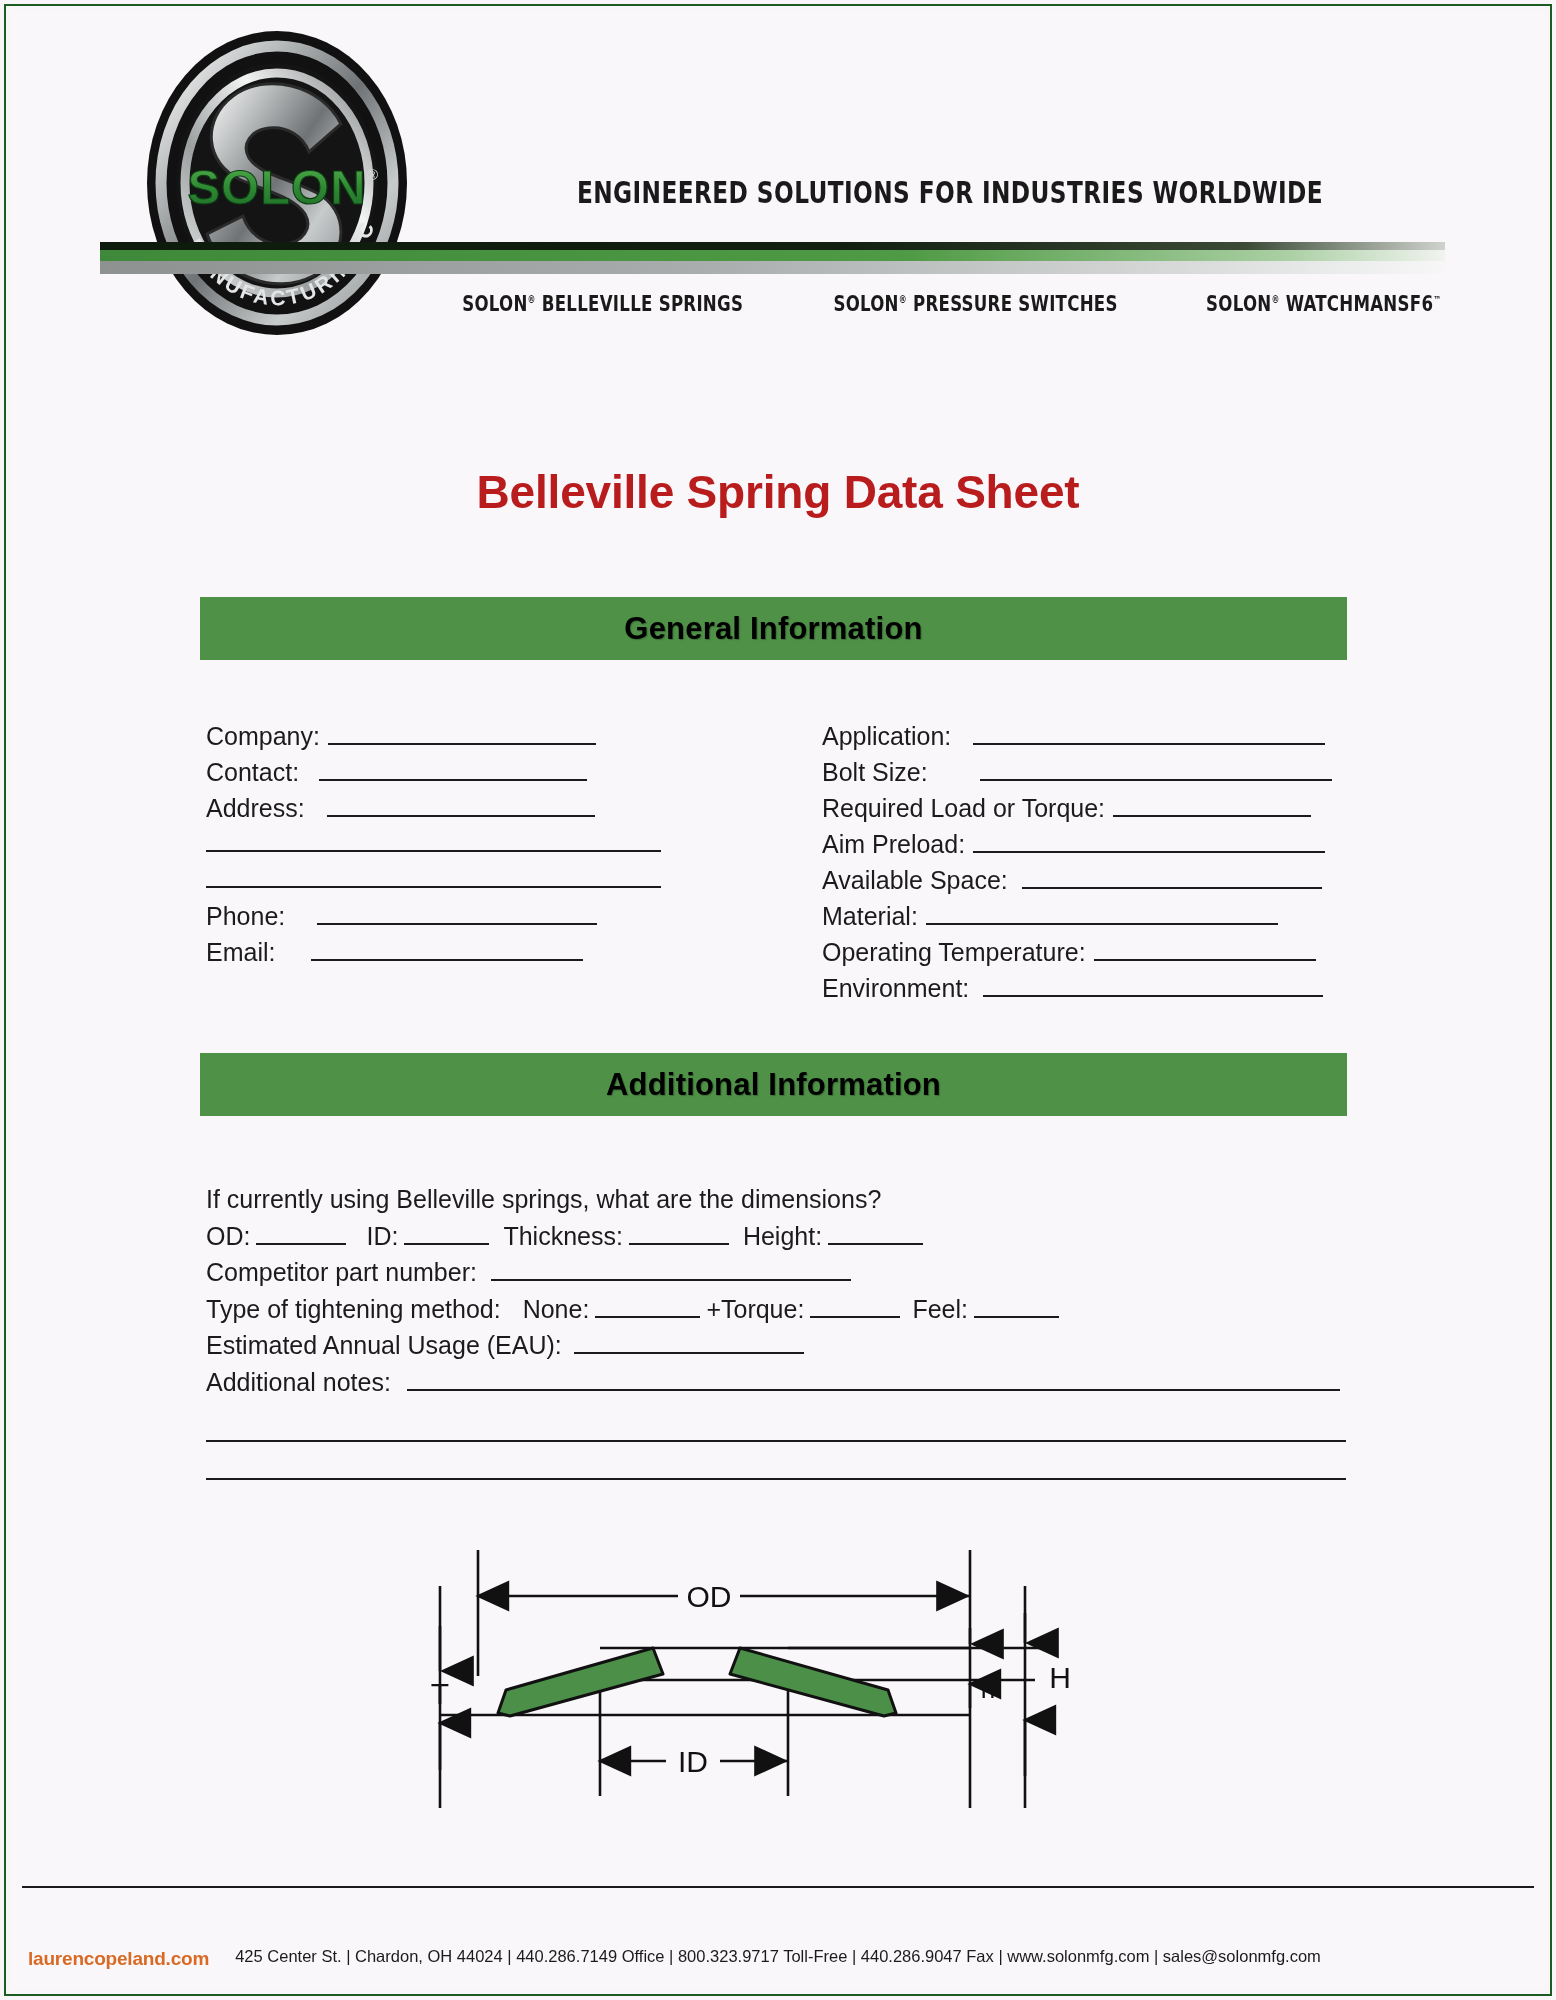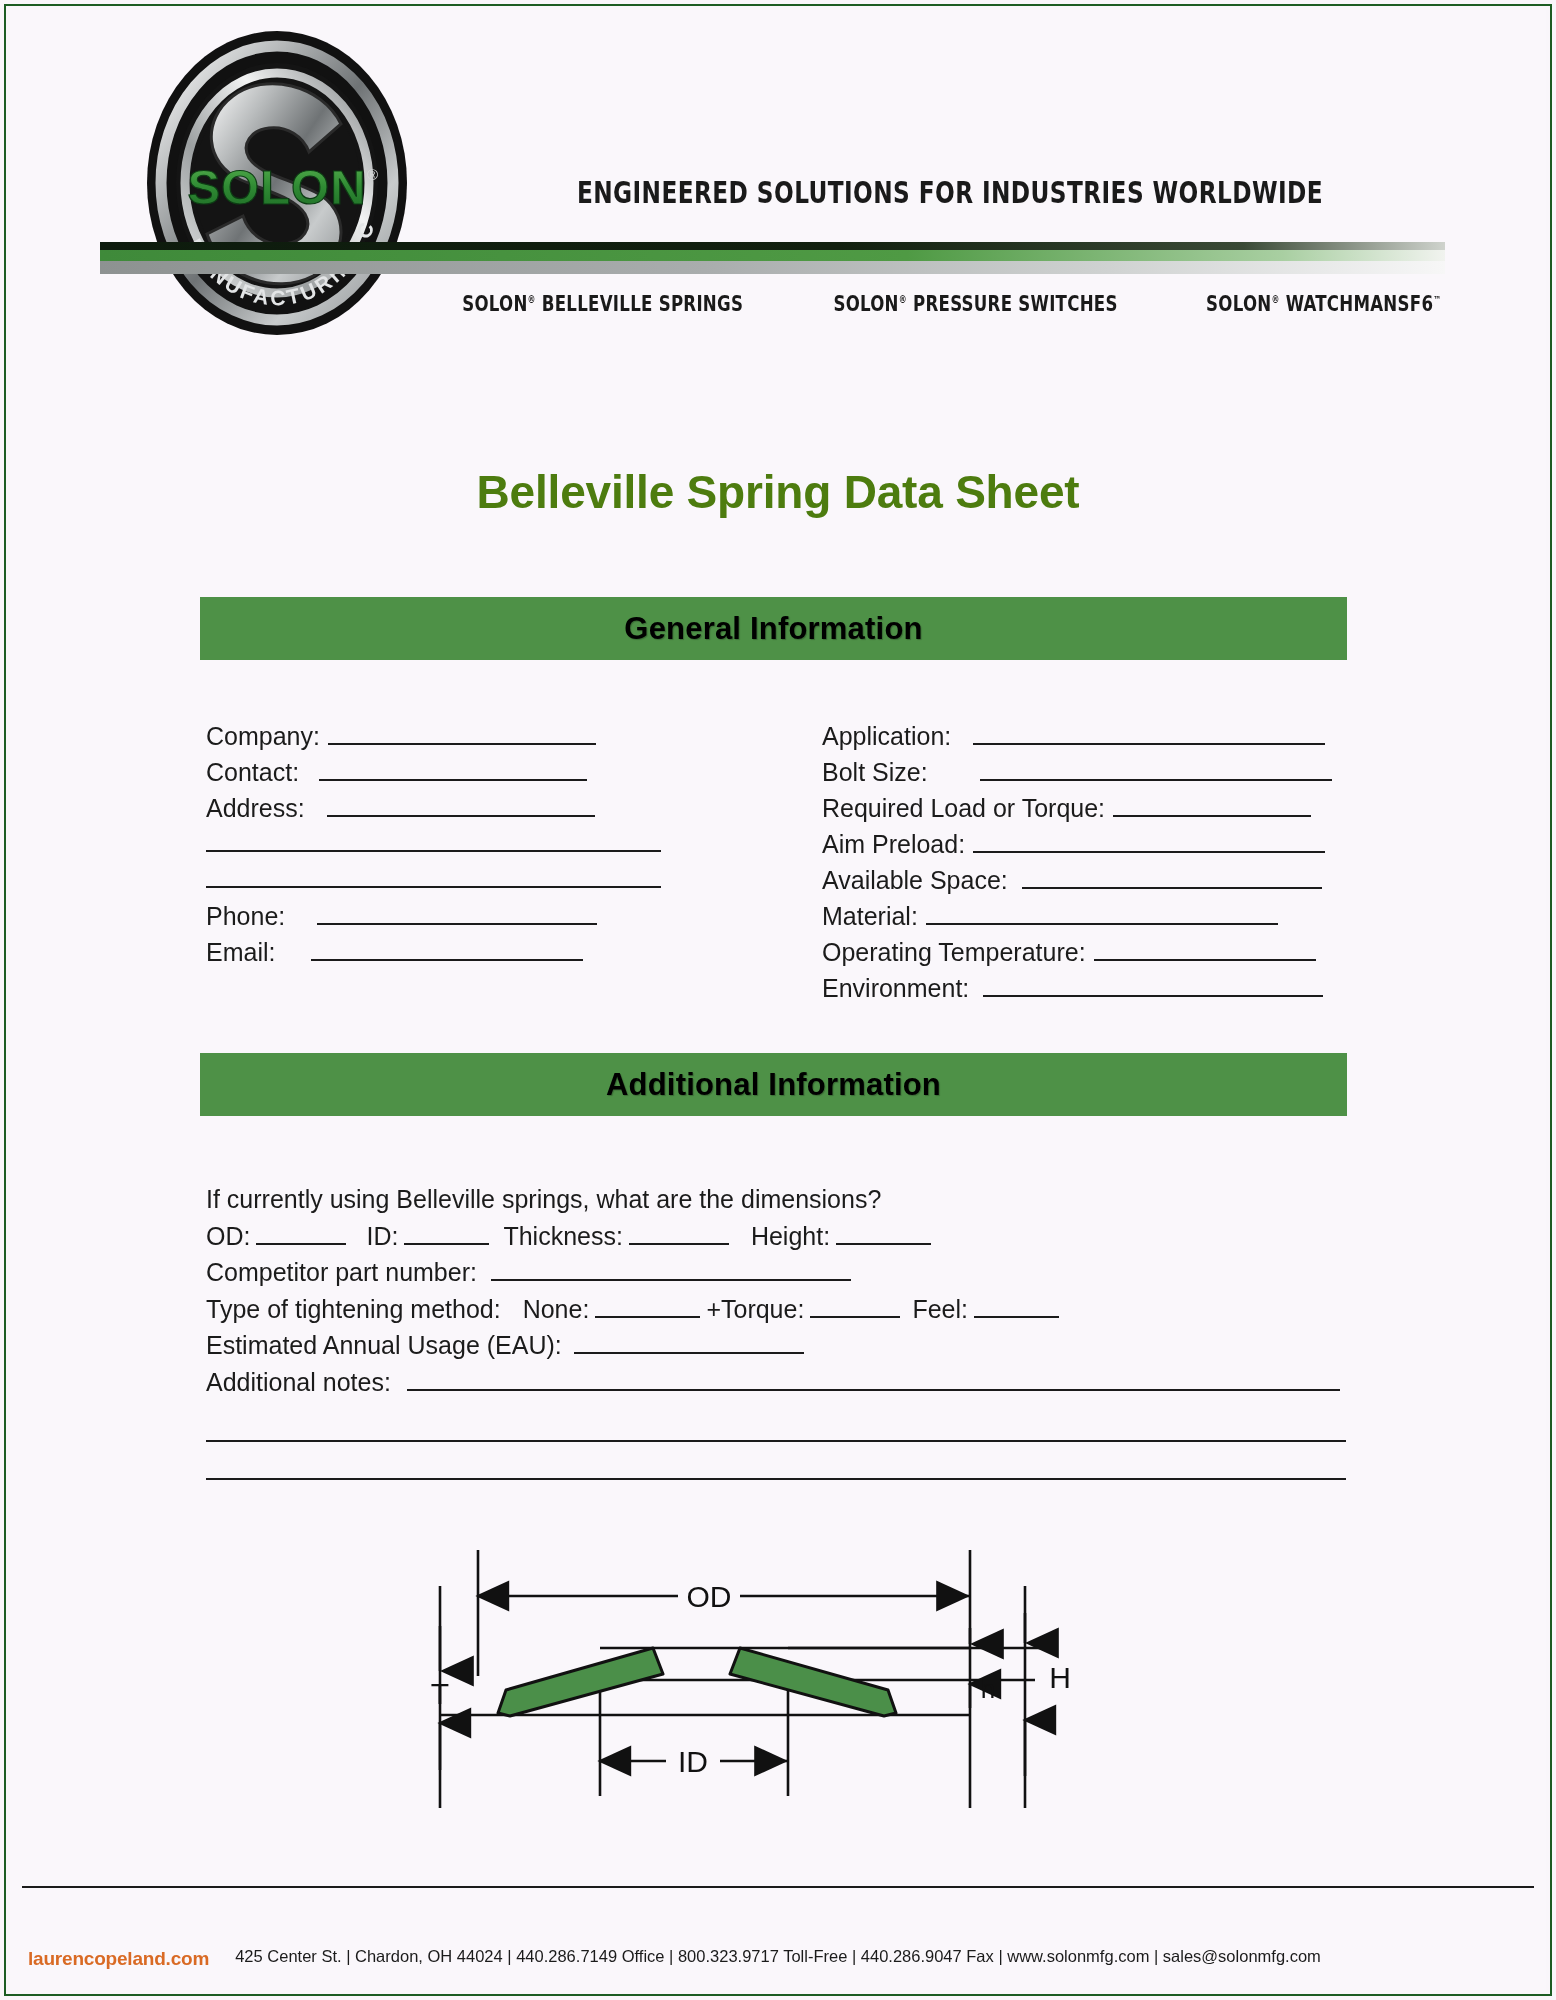--- a/index.html
+++ b/index.html
@@ -115,21 +115,21 @@
   }
 
   
   .doc-title {
     position: absolute;
     left: 0; top: 455px;
     width: 100%;
     text-align: center;
     font-size: 46px;
     font-weight: bold;
-    color: #4d7c0f;
+    color: #b91c1c;
     letter-spacing: -0.2px;
   }
 
   
   .banner {
     position: absolute;
     left: 190px;
     width: 1147px;
     height: 63px;
     background: #4e9147;
@@ -397,21 +397,21 @@
         <span class="aseg">If currently using Belleville springs,  what are the dimensions?</span>
       </div>
 
       <div class="aline">
         <span class="aseg">OD:</span>
         <span class="aul" style="width:90px"></span>
         <span class="aseg" style="margin-left:14px">ID:</span>
         <span class="aul" style="width:85px"></span>
         <span class="aseg" style="margin-left:8px">Thickness:</span>
         <span class="aul" style="width:100px"></span>
-        <span class="aseg" style="margin-left:16px">Height:</span>
+        <span class="aseg" style="margin-left:8px">Height:</span>
         <span class="aul" style="width:95px"></span>
       </div>
 
       <div class="aline">
         <span class="aseg">Competitor part number:</span>
         <span class="aul" style="width:360px; margin-left:14px"></span>
       </div>
 
       <div class="aline">
         <span class="aseg">Type of tightening method:</span>

